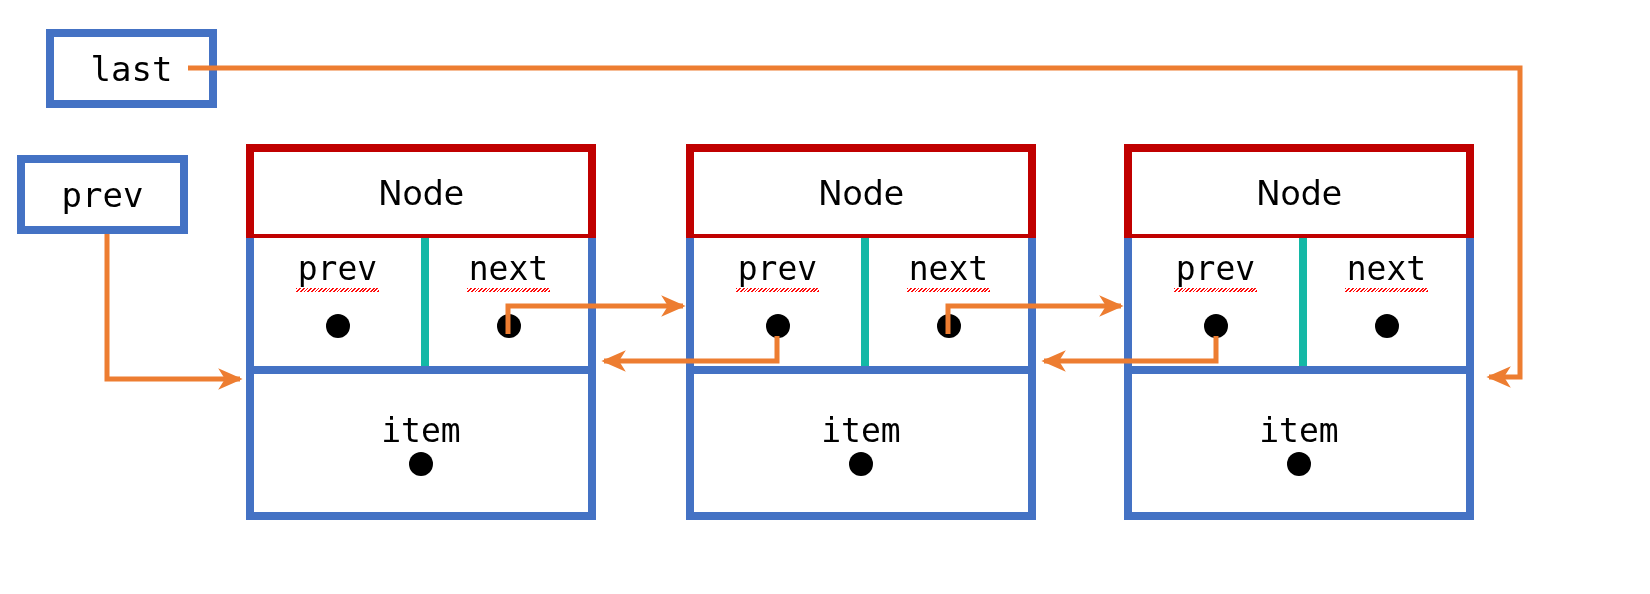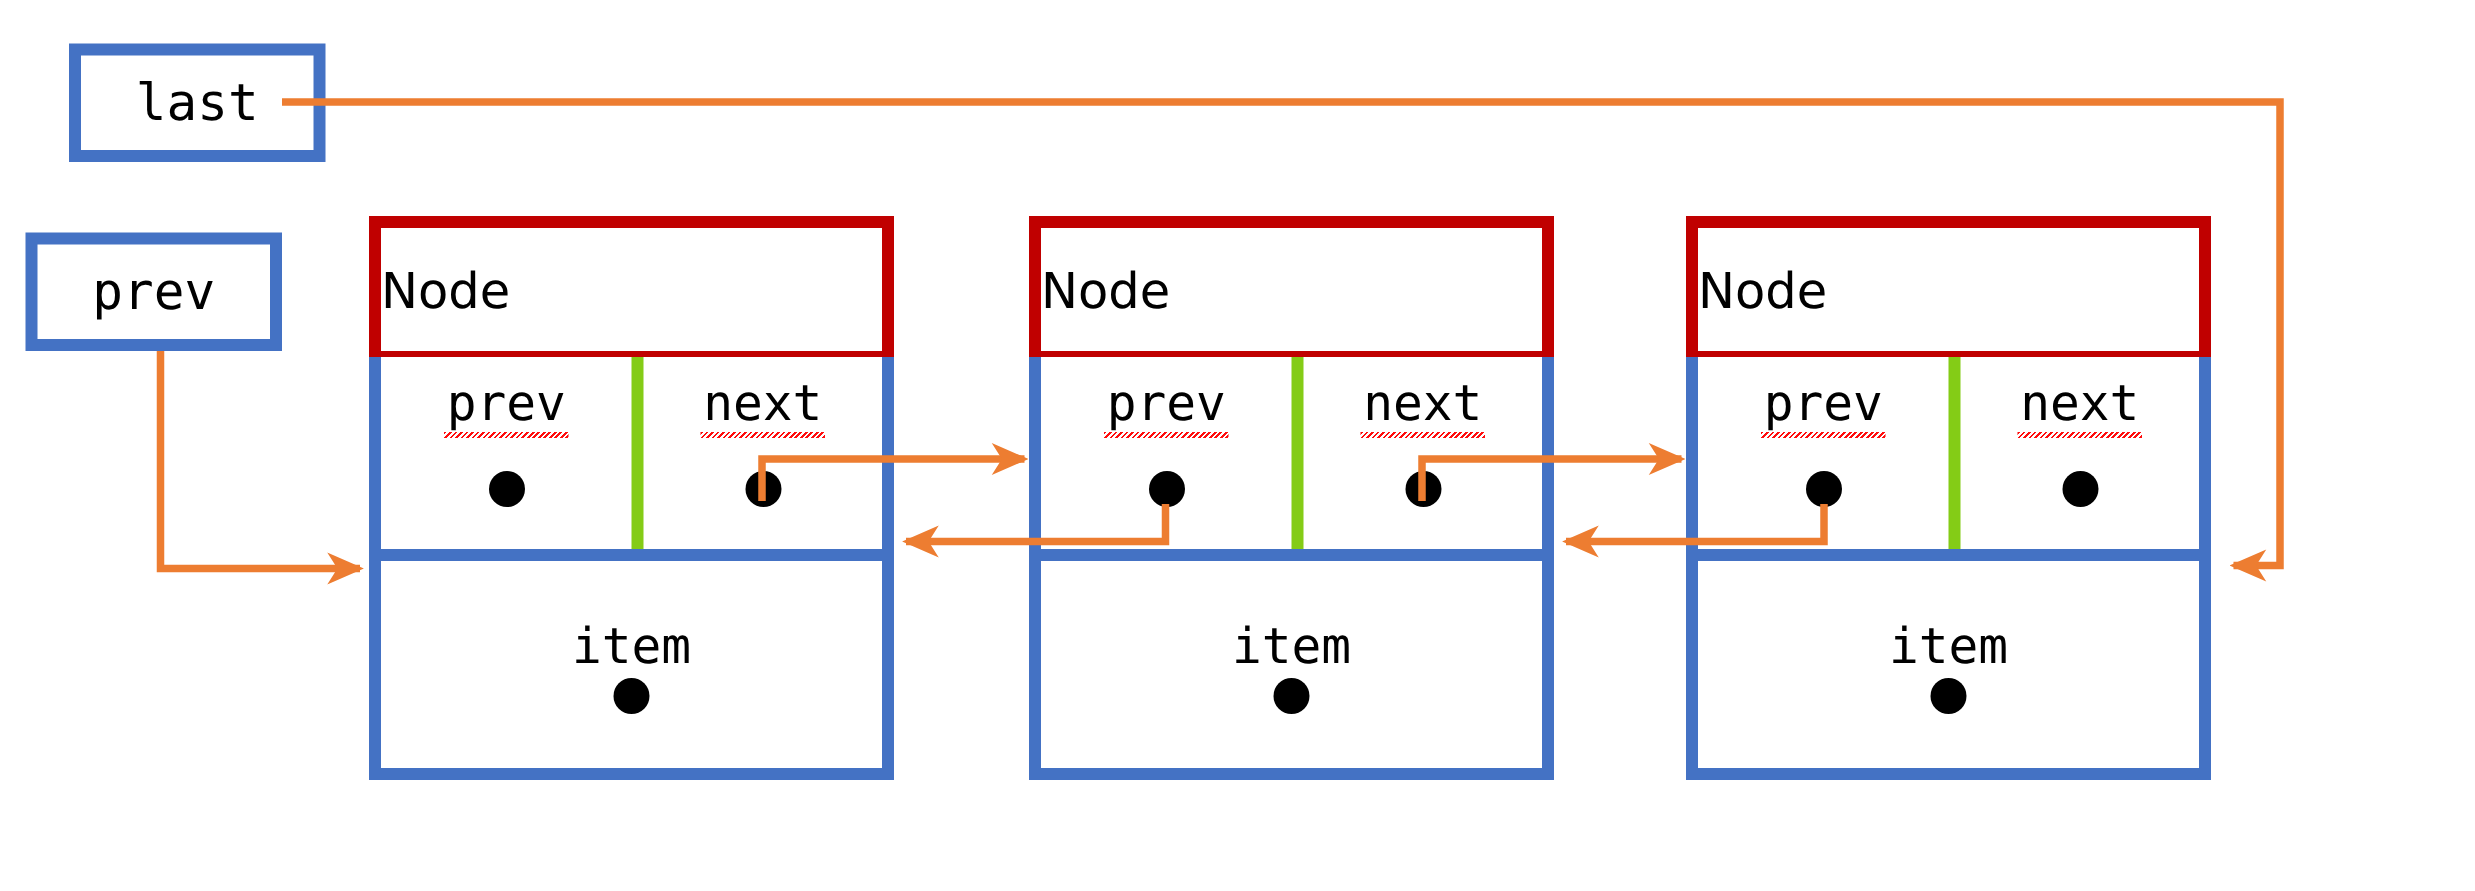--- a/index.html
+++ b/index.html
@@ -52,21 +52,21 @@
   .node-header {
     position: absolute;
     left: 0; top: 0;
     width: 350px;
     height: 98px;
     box-sizing: border-box;
     border: 8px solid #C00000;
     background: #ffffff;
     display: flex;
     align-items: center;
-    justify-content: flex-start;
+    justify-content: center;
   }
   .node-header .node-title {
     font-family: "DejaVu Sans", "Liberation Sans", sans-serif;
     font-size: 33px;
     color: #000000;
     line-height: 1;
   }
 
   .node-body {
     position: absolute;
@@ -86,21 +86,21 @@
     width: 334px;
     height: 136px;
     display: flex;
   }
   .ptr-cell {
     position: relative;
     flex: 1 1 50%;
     box-sizing: border-box;
     display: block;
   }
-  .ptr-cell.right { border-left: 8px solid #84cc16; }
+  .ptr-cell.right { border-left: 8px solid #14b8a6; }
   .ptr-cell .ptr-name {
     position: absolute;
     left: 0; right: 0;
     top: 14px;
     text-align: center;
     font-family: "DejaVu Sans Mono", "Liberation Mono", monospace;
     font-size: 33px;
     color: #000000;
     line-height: 1;
   }

